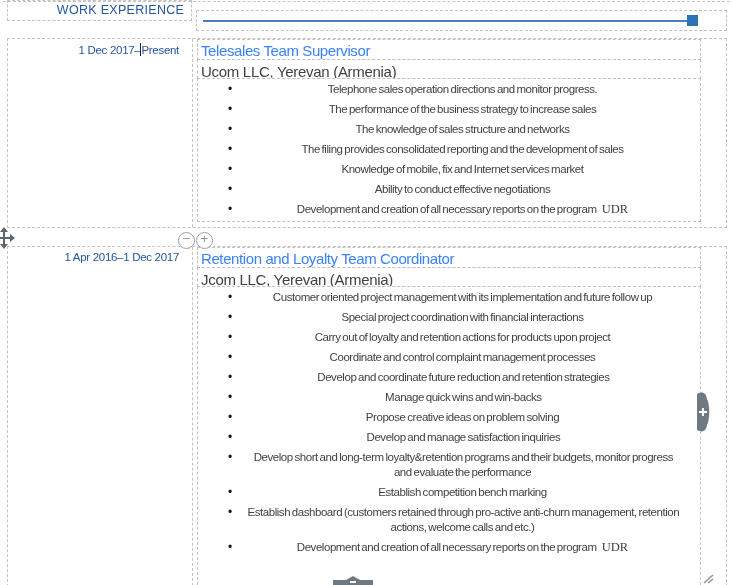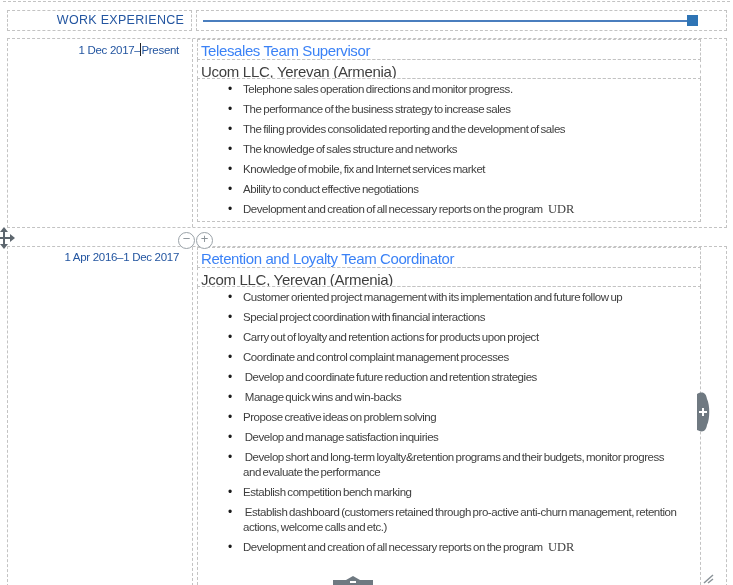--- a/index.html
+++ b/index.html
@@ -4,42 +4,42 @@
 <style>
   html,body{margin:0;padding:0;background:#fff;}
   .page{position:relative;width:733px;height:585px;background:#fff;overflow:hidden;
         font-family:"Liberation Sans",sans-serif;color:#3f3f3f;}
   .dash{border:1px dashed #c3c3c3;box-sizing:border-box;}
   .abs{position:absolute;}
 
   .top-rule{left:3px;top:1px;width:727px;border-top:1px dashed #c3c3c3;}
 
   
-  .hdr-left{left:7px;top:10px;width:185px;height:21px;line-height:19px;text-align:center;
+  .hdr-left{left:7px;top:0;width:185px;height:21px;line-height:19px;text-align:center;
             padding-left:42px;color:#2355a0;font-size:12.5px;letter-spacing:.3px;}
   .hdr-right{left:196px;top:10px;width:531px;height:21px;}
   .hdr-line{position:absolute;left:6px;top:9px;width:492px;height:2px;background:#4a7ebe;}
   .hdr-sq{position:absolute;left:490px;top:4px;width:11px;height:11px;background:#2e74b5;}
 
   
   .block{left:7px;width:720px;}
   .b1{top:38px;height:190px;}
   .b2{top:246px;height:346px;}
   .datecell{position:absolute;left:0;top:0;bottom:0;width:185px;border-right:1px dashed #c3c3c3;
             text-align:right;padding:4px 13px 0 0;box-sizing:border-box;color:#2355a0;
             font-size:11.5px;letter-spacing:-.3px;white-space:nowrap;}
   .caret{display:inline-block;width:1px;height:13px;background:#222;vertical-align:-2px;}
   .content{position:absolute;left:189px;top:0;width:504px;}
   .titlebox{height:21px;padding:2px 0 0 3px;font-size:15px;letter-spacing:-.4px;color:#3b82f6;
             white-space:nowrap;overflow:hidden;}
   .empbox{margin-top:-1px;height:20px;padding:3px 0 0 3px;font-size:15px;letter-spacing:-.3px;
           white-space:nowrap;overflow:hidden;}
   .empname{text-decoration-line:underline;text-decoration-style:wavy;
            text-decoration-color:#e03c31;text-decoration-thickness:1px;text-underline-offset:2px;}
-  .bulbox{margin-top:-1px;overflow:hidden;}
+  .bulbox{margin-top:-1px;overflow:hidden;text-align:center;}
   .bul1{height:144px;}
   .bul2{height:304px;}
   ul.blist{margin:0;padding:3px 0 0 0;list-style:none;width:484px;}
   ul.blist li{position:relative;padding-left:45px;margin:0 0 5px 0;line-height:15px;
               font-size:11.5px;letter-spacing:-.45px;word-spacing:-1px;color:#3f3f3f;
               white-space:pre-wrap;}
   ul.blist li::before{content:"•";position:absolute;left:30px;top:0;color:#1a1a1a;font-size:12px;}
   .serif{font-family:"Liberation Serif",serif;font-size:12.5px;letter-spacing:0;}
 
   
@@ -74,22 +74,22 @@
       <div class="dash titlebox">
         <span>Telesales Team Supervisor</span>
       </div>
       <div class="dash empbox">
         <span class="empname">Ucom</span><span> LLC, Yerevan (Armenia)</span>
       </div>
       <div class="dash bulbox bul1">
         <ul class="blist">
             <li><span>Telephone sales operation directions and monitor progress.</span></li>
             <li><span>The performance of the business strategy to increase sales</span></li>
+            <li><span>The knowledge of sales structure and networks</span></li>
             <li><span>The filing provides consolidated reporting and the development of sales</span></li>
-            <li><span>The knowledge of sales structure and networks</span></li>
             <li><span>Knowledge of mobile, fix and Internet services market</span></li>
             <li><span>Ability to conduct effective negotiations</span></li>
             <li><span>Development and creation of all necessary reports on the program   </span><span class="serif">UDR</span></li>
           </ul>
       </div>
     </div>
   </div>
 
   <svg class="abs move-cursor" width="22" height="22" viewBox="0 0 22 22">
     <g fill="#5d666e">

